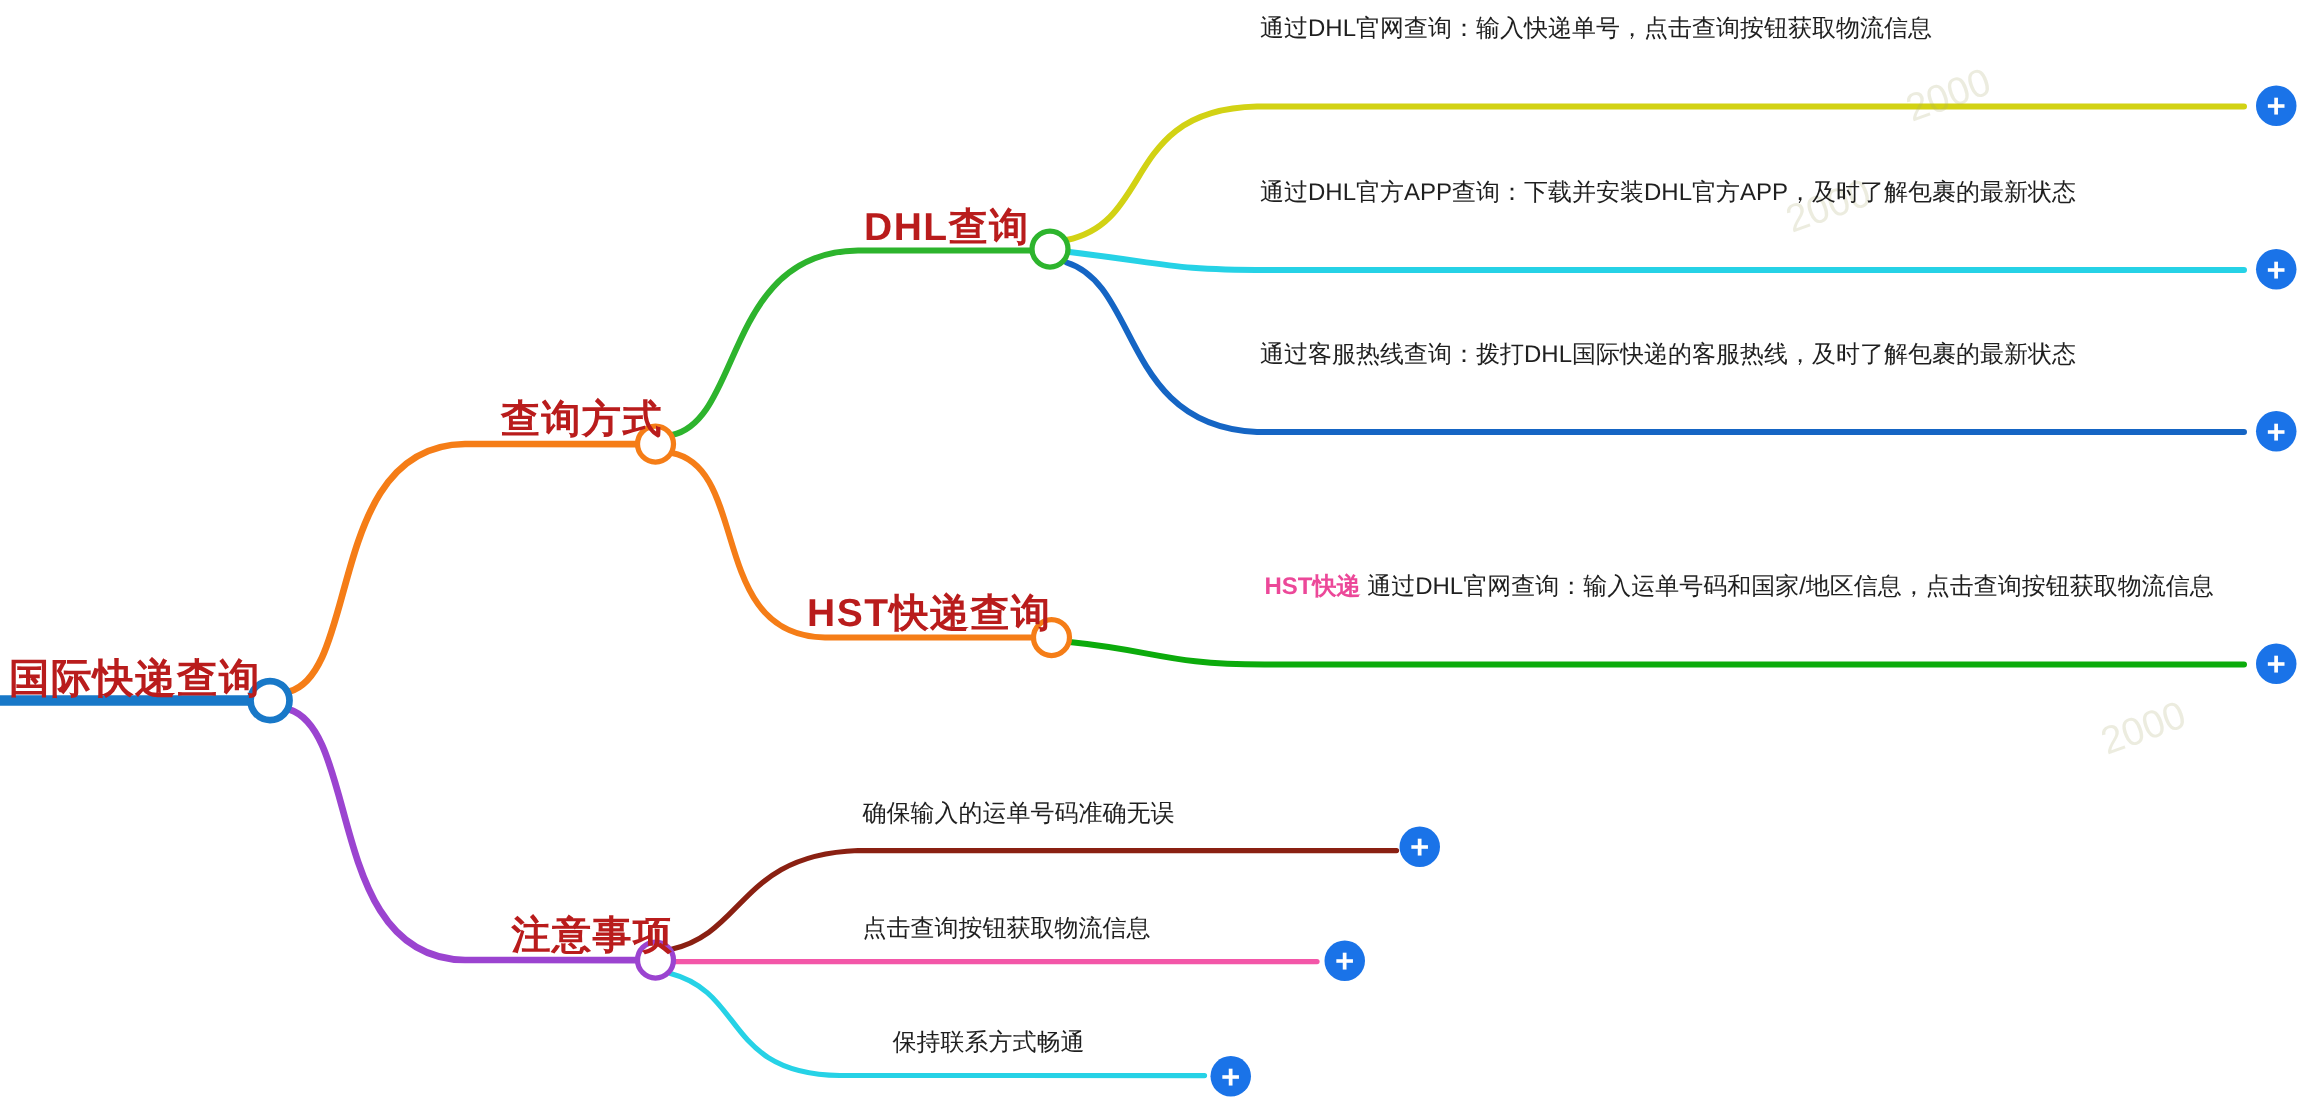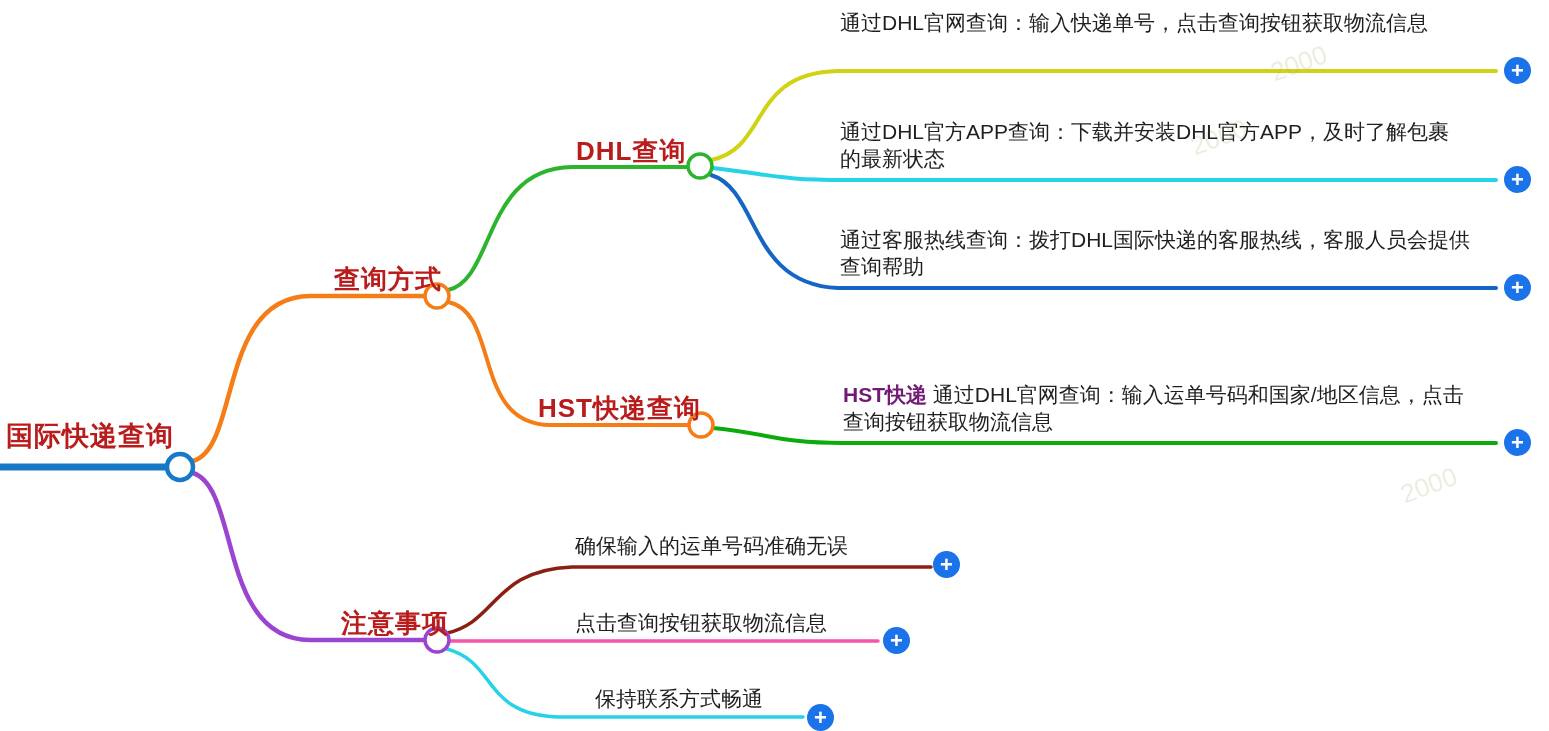--- a/index.html
+++ b/index.html
@@ -7,24 +7,24 @@
     width:1549px;height:731px;position:relative;background:#ffffff;
     font-family:"Liberation Sans","DejaVu Sans",sans-serif;overflow:hidden;
   }
   #map-svg{position:absolute;left:0;top:0;}
   .node-label{
     position:absolute;font-weight:bold;color:#b91c1c;white-space:nowrap;
     font-size:26px;letter-spacing:1px;cursor:pointer;
   }
   .root-label{font-size:27px;letter-spacing:1px;}
   .leaf-text{
-    position:absolute;font-size:21px;color:#1f1f1f;line-height:1.28;
+    position:absolute;font-size:16px;color:#1f1f1f;line-height:1.28;
     font-weight:400;cursor:pointer;
   }
-  .leaf-text b{font-weight:bold;color:#701a75;}
+  .leaf-text b{font-weight:bold;color:#ec4899;}
   .nowrap{white-space:nowrap;text-align:center;}
   .plus{
     position:absolute;width:27px;height:27px;border-radius:50%;
     background:#1a73e8;color:#ffffff;display:flex;align-items:center;
     justify-content:center;font-size:22px;font-weight:bold;line-height:1;
     cursor:pointer;user-select:none;
   }
   .watermark{
     position:absolute;color:rgba(170,168,110,0.22);font-size:26px;
     transform:rotate(-20deg);pointer-events:none;white-space:nowrap;
@@ -63,35 +63,35 @@
   <circle cx="437" cy="296" r="12" fill="#ffffff" stroke="#f57d17" stroke-width="3.5"></circle>
   <circle cx="700" cy="166" r="12" fill="#ffffff" stroke="#2db42d" stroke-width="3.5"></circle>
   <circle cx="701" cy="425" r="12" fill="#ffffff" stroke="#f57d17" stroke-width="3.5"></circle>
   <circle cx="437" cy="640" r="12" fill="#ffffff" stroke="#9b44d0" stroke-width="3.5"></circle>
 </svg>
 
 <span class="watermark" style="left:1270px;top:48px;">2000</span>
 <span class="watermark" style="left:1190px;top:122px;">2000</span>
 <span class="watermark" style="left:1400px;top:470px;">2000</span>
 
-<div class="node-label root-label" style="left:6px;top:418px;">国际快递查询</div>
+<div class="node-label root-label" style="left:6px;top:434px;">国际快递查询</div>
 
 <div class="node-label" style="left:314px;top:262px;margin-left:20px;">查询方式</div>
 
 <div class="node-label" style="left:576px;top:134px;">DHL查询</div>
 
 <div class="node-label" style="left:538px;top:391px;">HST快递查询</div>
 
 <div class="node-label" style="left:314px;top:606px;margin-left:27px;">注意事项</div>
 
 <div class="leaf-text" style="left:840px;top:10px;width:625px;">通过DHL官网查询：输入快递单号，点击查询按钮获取物流信息</div>
 
 <div class="leaf-text" style="left:840px;top:119px;width:625px;">通过DHL官方APP查询：下载并安装DHL官方APP，及时了解包裹的最新状态</div>
 
-<div class="leaf-text" style="left:840px;top:227px;width:645px;">通过客服热线查询：拨打DHL国际快递的客服热线，客服人员会提供查询帮助</div>
+<div class="leaf-text" style="left:840px;top:227px;width:645px;">通过客服热线查询：拨打DHL国际快递的客服热线，及时了解包裹的最新状态</div>
 
 <div class="leaf-text" style="left:843px;top:382px;width:635px;">
   <b>HST快递</b><span> 通过DHL官网查询：输入运单号码和国家/地区信息，点击查询按钮获取物流信息</span>
 </div>
 
 <div class="leaf-text nowrap" style="left:575px;top:533px;">确保输入的运单号码准确无误</div>
 
 <div class="leaf-text nowrap" style="left:575px;top:610px;">点击查询按钮获取物流信息</div>
 
 <div class="leaf-text nowrap" style="left:595px;top:686px;">保持联系方式畅通</div>

